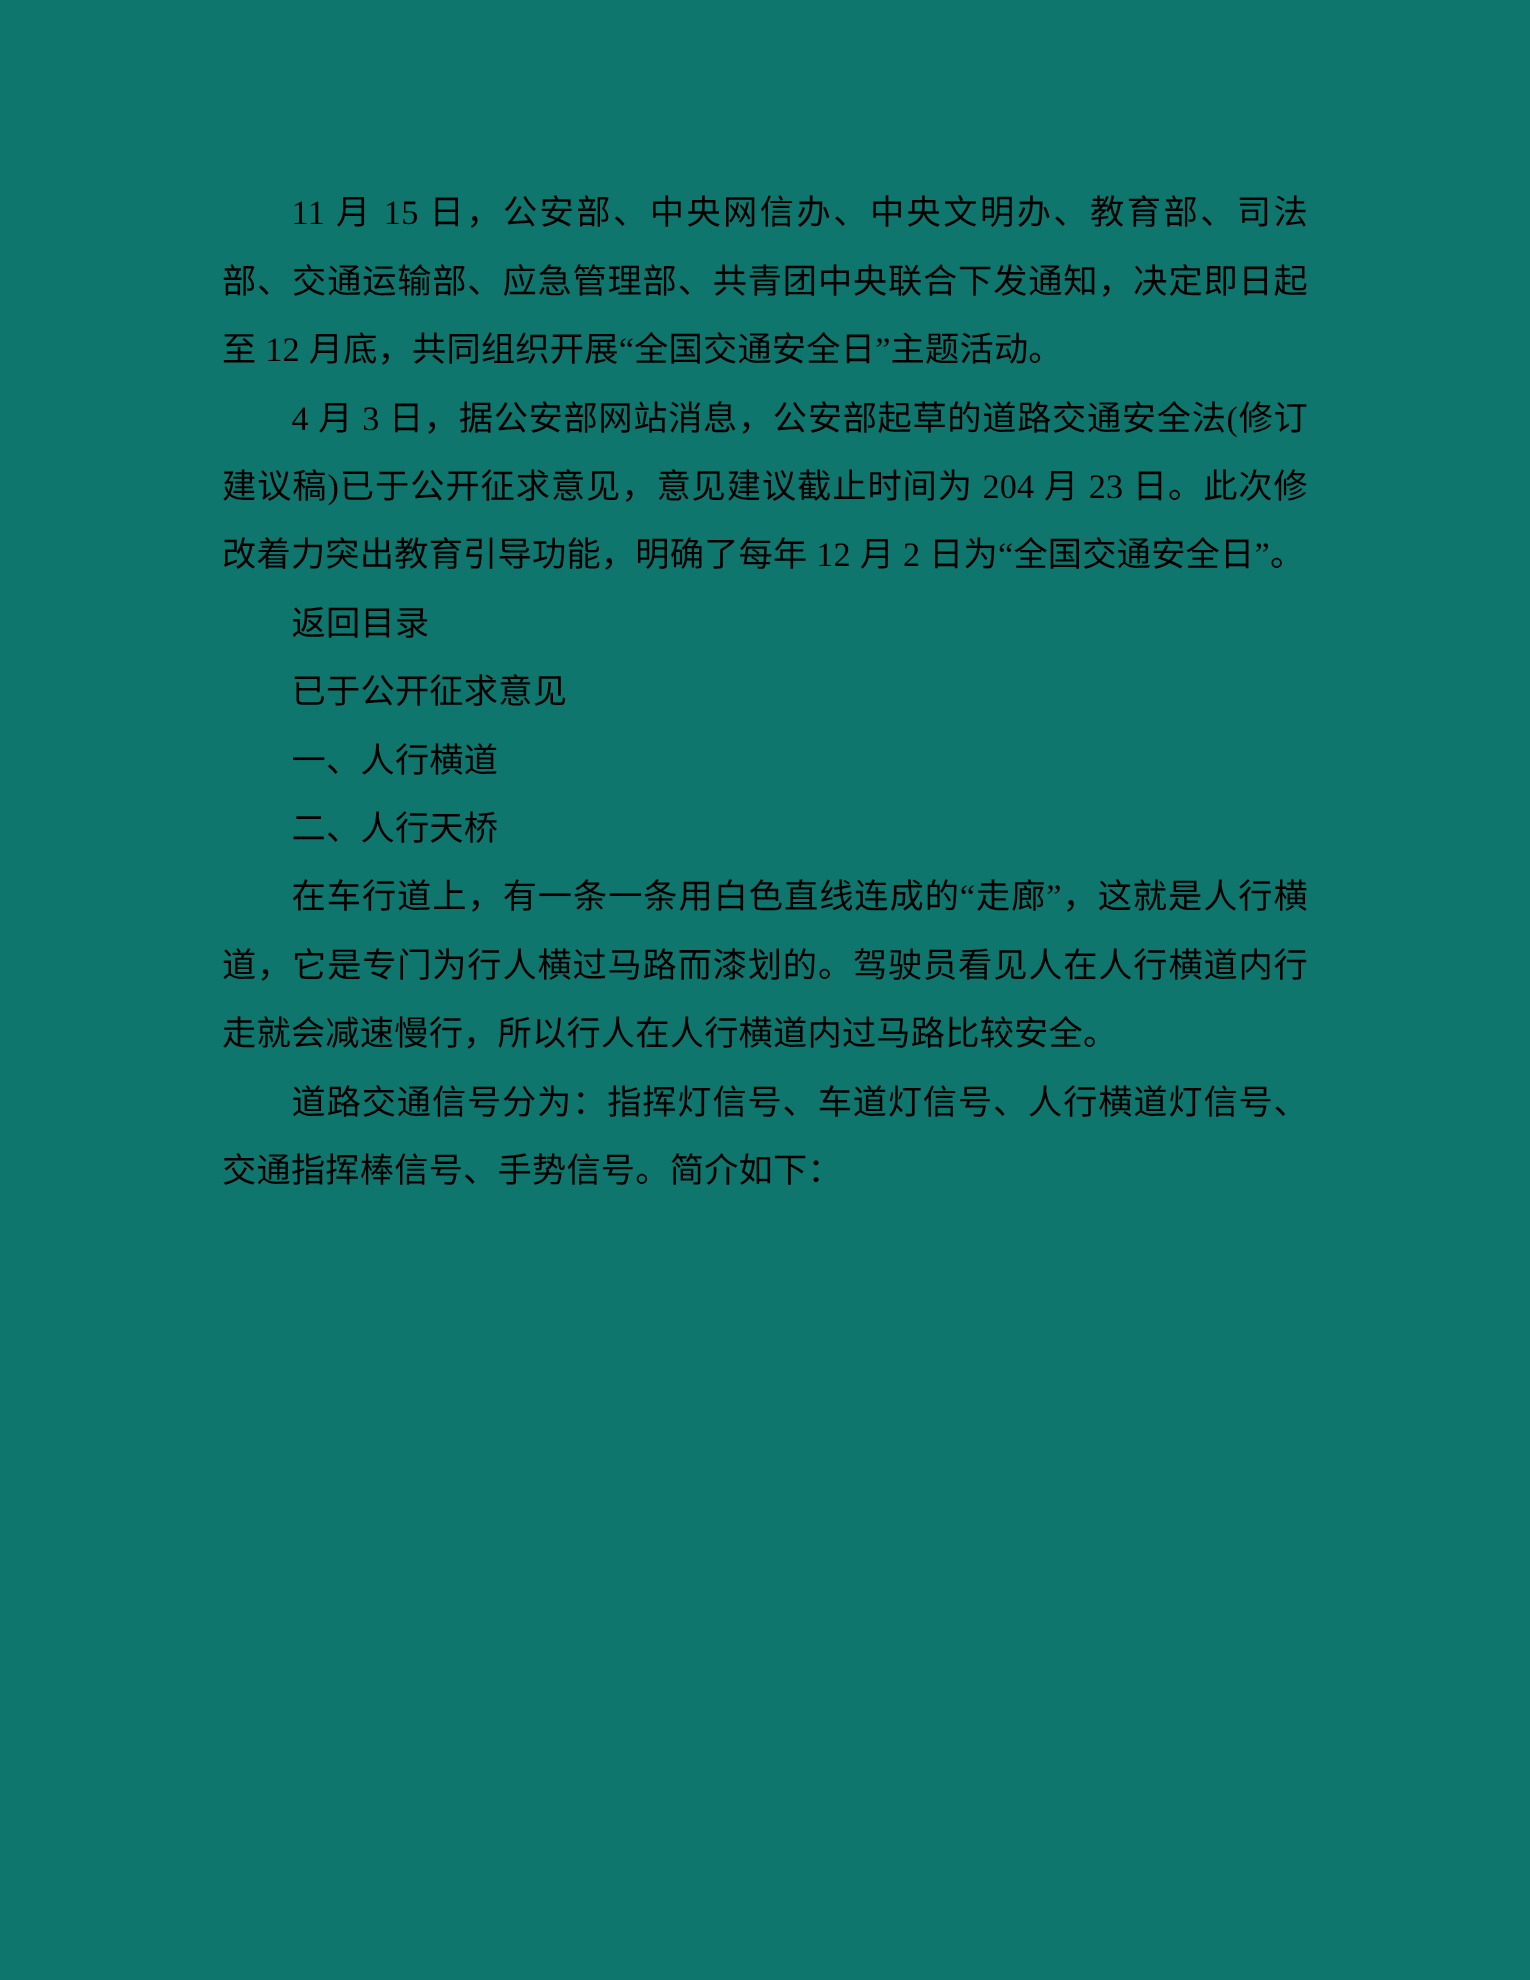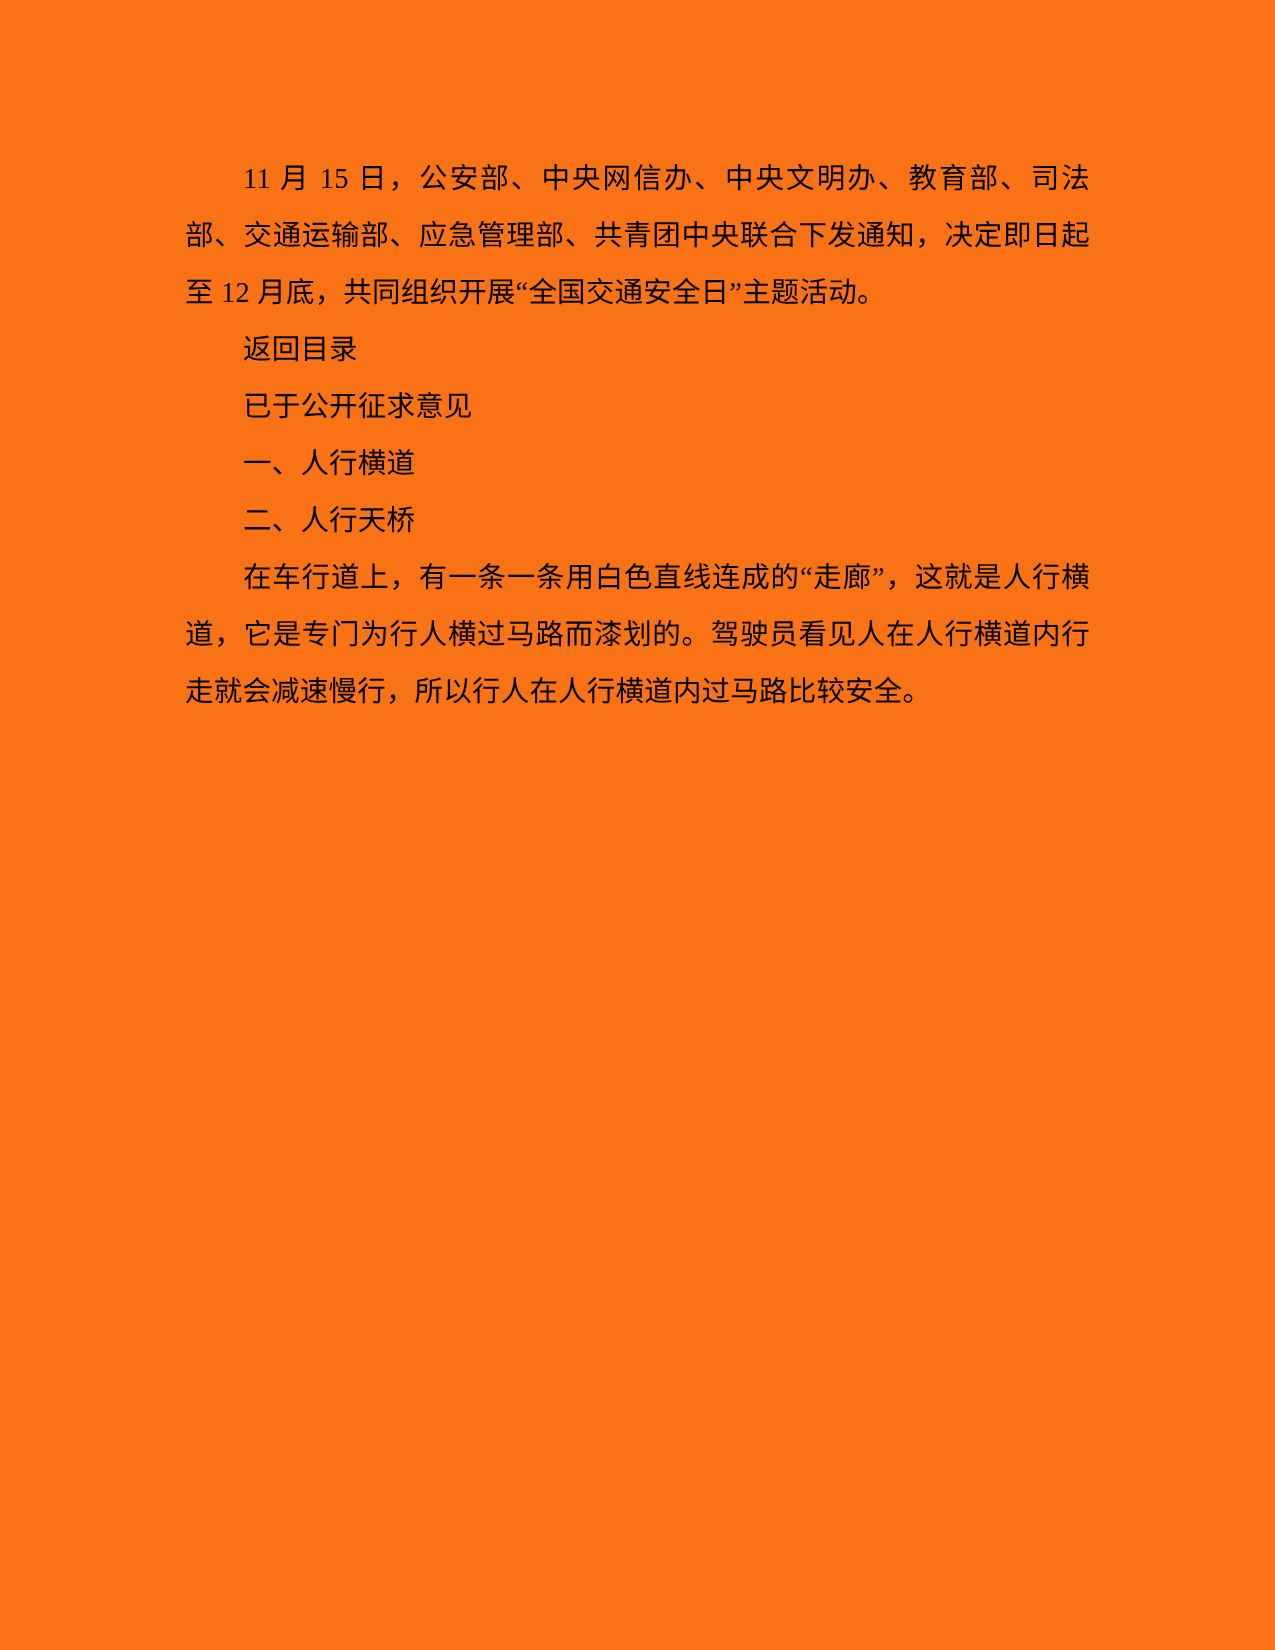--- a/index.html
+++ b/index.html
@@ -13,21 +13,21 @@
     height: 1650px;
     font-family: "Liberation Serif", "DejaVu Serif", serif;
     color: #000000;
     overflow: hidden;
   }
   .page {
     box-sizing: border-box;
     width: 1275px;
     height: 1650px;
     padding: 150px 185px 0 185px;
-    background: #f97316;
+    background: #0f766e;
   }
   .doc-body {
     width: 905px;
   }
   p.para {
     margin: 0 0 0 0;
     font-size: 28.5px;
     line-height: 57px;
     text-align: justify;
     text-justify: inter-ideograph;
@@ -37,19 +37,21 @@
   p.indent {
     text-indent: 58px;
   }
 </style>
 </head>
 <body>
 
 <div class="page">
   <div class="doc-body">
     <p class="para indent">11 月 15 日，公安部、中央网信办、中央文明办、教育部、司法部、交通运输部、应急管理部、共青团中央联合下发通知，决定即日起至 12 月底，共同组织开展“全国交通安全日”主题活动。</p>
+    <p class="para indent">4 月 3 日，据公安部网站消息，公安部起草的道路交通安全法(修订建议稿)已于公开征求意见，意见建议截止时间为 204 月 23 日。此次修改着力突出教育引导功能，明确了每年 12 月 2 日为“全国交通安全日”。</p>
     <p class="para indent">返回目录</p>
     <p class="para indent">已于公开征求意见</p>
     <p class="para indent">一、人行横道</p>
     <p class="para indent">二、人行天桥</p>
     <p class="para indent">在车行道上，有一条一条用白色直线连成的“走廊”，这就是人行横道，它是专门为行人横过马路而漆划的。驾驶员看见人在人行横道内行走就会减速慢行，所以行人在人行横道内过马路比较安全。</p>
+    <p class="para indent">道路交通信号分为：指挥灯信号、车道灯信号、人行横道灯信号、交通指挥棒信号、手势信号。简介如下：</p>
   </div>
 </div>
 
 </body></html>

